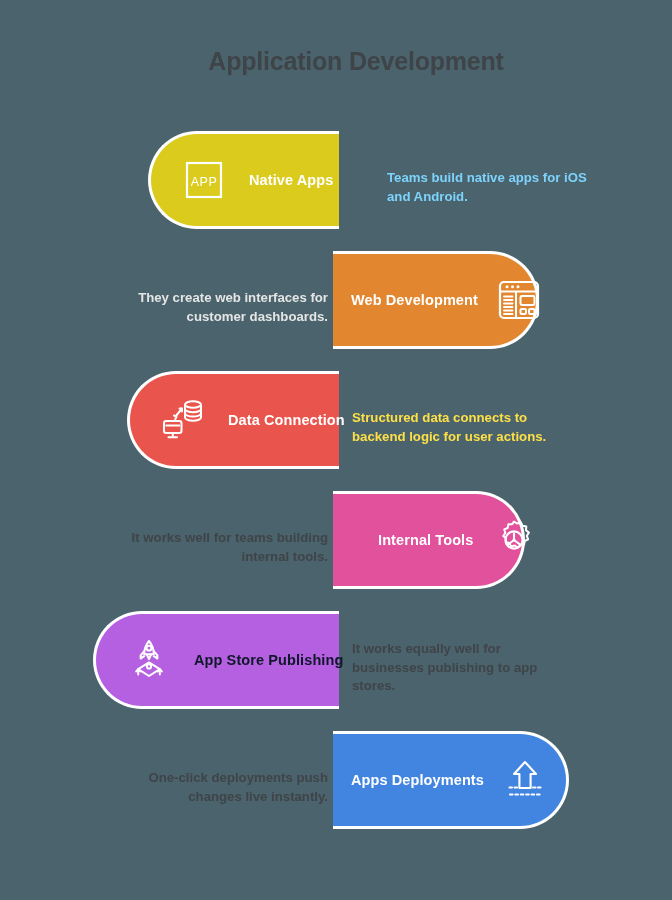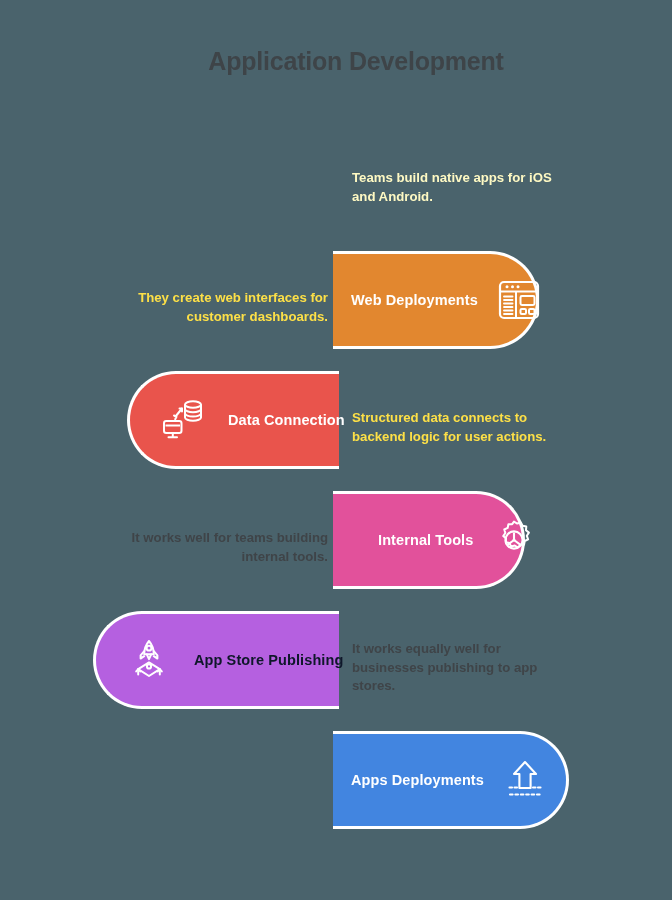--- a/index.html
+++ b/index.html
@@ -130,26 +130,35 @@
   .row-6 .desc { left: 110px; width: 218px; top: 8px; }
 </style>
 </head>
 <body style="background: rgb(74, 99, 108);">
 
 <div id="infographic">
 
   <div class="page-title" style="color: rgb(62, 68, 72);">Application Development</div>
 
   <div class="row row-1">
-    <div class="desc align-left" style="color: #fef9c3;">Teams build native apps for iOS and Android.</div>
+    <div class="pill left-round gap-icon-label" style="background: rgb(218, 203, 28);">
+      <div class="icon-box">
+        <svg width="42" height="42" viewBox="0 0 42 42" fill="none">
+          <rect x="4" y="4" width="34" height="34" stroke="#ffffff" stroke-width="2.2" fill="none"></rect>
+          <text x="21" y="26.5" text-anchor="middle" fill="#ffffff" font-family="Liberation Sans, sans-serif" font-size="12.5" font-weight="500" letter-spacing="0.5">APP</text>
+        </svg>
+      </div>
+      <span class="pill-label" style="color: rgb(255, 255, 255);">Native Apps</span>
+    </div>
+    <div class="desc align-left" style="color: #7dd3fc; margin-left: 35px;">Teams build native apps for iOS and Android.</div>
   </div>
 
   <div class="row row-2">
     <div class="pill right-round gap-label-icon" style="background: rgb(226, 135, 47);">
-      <span class="pill-label" style="color: rgb(255, 255, 255);">Web Deployments</span>
+      <span class="pill-label" style="color: rgb(255, 255, 255);">Web Development</span>
       <div class="icon-box">
         <svg width="44" height="44" viewBox="0 0 44 44" fill="none">
           <rect x="3" y="4" width="38" height="36" rx="4" stroke="#ffffff" stroke-width="2.2" fill="none"></rect>
           <line x1="3" y1="13.5" x2="41" y2="13.5" stroke="#ffffff" stroke-width="2"></line>
           <circle cx="10" cy="8.8" r="1.5" fill="#ffffff"></circle>
           <circle cx="15.5" cy="8.8" r="1.5" fill="#ffffff"></circle>
           <circle cx="21" cy="8.8" r="1.5" fill="#ffffff"></circle>
           <line x1="19" y1="14" x2="19" y2="40" stroke="#ffffff" stroke-width="2"></line>
           <g stroke="#ffffff" stroke-width="1.9" stroke-linecap="round">
             <line x1="7" y1="18.5" x2="15.5" y2="18.5"></line>
@@ -158,21 +167,21 @@
             <line x1="7" y1="29" x2="15.5" y2="29"></line>
             <line x1="7" y1="32.5" x2="15.5" y2="32.5"></line>
             <line x1="7" y1="36" x2="15.5" y2="36"></line>
           </g>
           <rect x="23.5" y="18" width="14" height="9" rx="1.4" stroke="#ffffff" stroke-width="2" fill="none"></rect>
           <rect x="23.5" y="31" width="5.5" height="5" rx="1.2" stroke="#ffffff" stroke-width="2" fill="none"></rect>
           <rect x="32" y="31" width="5.5" height="5" rx="1.2" stroke="#ffffff" stroke-width="2" fill="none"></rect>
         </svg>
       </div>
     </div>
-    <div class="desc align-right" style="color: #fde047;">They create web interfaces for customer dashboards.</div>
+    <div class="desc align-right" style="color: #e5e5e5;">They create web interfaces for customer dashboards.</div>
   </div>
 
   <div class="row row-3">
     <div class="pill left-round gap-icon-label" style="background: rgb(233, 84, 76); align-items: center;">
       <div class="icon-box">
         <svg width="46" height="44" viewBox="0 0 46 44" fill="none">
 
           <g stroke="#ffffff" stroke-width="2" fill="none">
             <ellipse cx="33" cy="6.5" rx="8" ry="3.2"></ellipse>
             <path d="M25 6.5 v13 a8 3.2 0 0 0 16 0 v-13"></path>
@@ -261,15 +270,16 @@
             <line x1="11.5" y1="29.5" x2="14" y2="29.5"></line>
             <line x1="30" y1="29.5" x2="32.5" y2="29.5"></line>
             <line x1="35" y1="29.5" x2="37.5" y2="29.5"></line>
           </g>
           <g stroke="#ffffff" stroke-width="2.1" stroke-linecap="round" stroke-dasharray="2.6 2.8">
             <line x1="7" y1="36.5" x2="37" y2="36.5"></line>
           </g>
         </svg>
       </div>
     </div>
+    <div class="desc align-right" style="color: rgb(63, 68, 72);">One-click deployments push changes live instantly.</div>
   </div>
 
 </div>
 
 </body></html>

